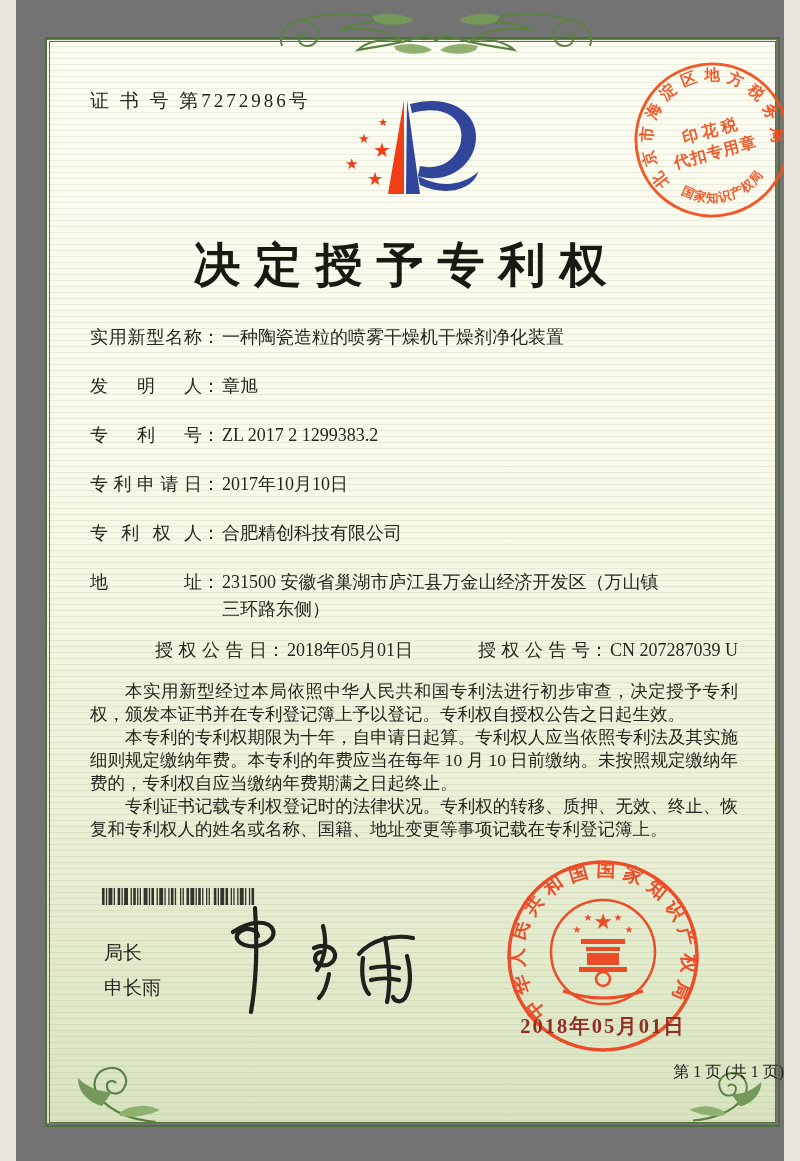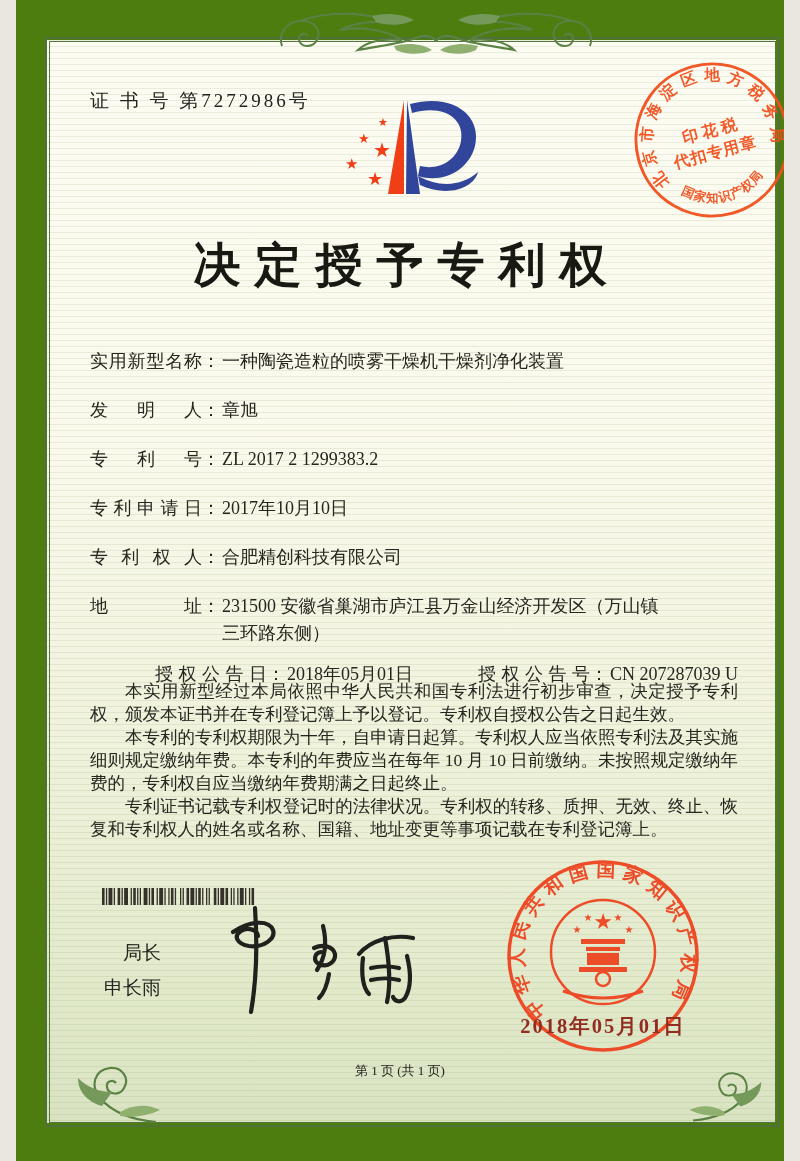--- a/index.html
+++ b/index.html
@@ -1,46 +1,46 @@
 <!DOCTYPE html>
 <html><head>
 <meta charset="utf-8">
 <style>
   html,body{margin:0;padding:0;background:#e9e7e0;}
-  .page{position:relative;width:768px;height:1161px;margin:0 auto;background:#4d7c0f;overflow:hidden;
+  .page{position:relative;width:768px;height:1161px;margin:0 auto;background:#737373;overflow:hidden;
         font-family:"Liberation Serif","DejaVu Serif",serif;color:#26261f;}
   .inner-bg{position:absolute;left:31px;top:40px;width:729px;height:1083px;
     background:
       repeating-linear-gradient(180deg, rgba(124,154,88,0.15) 0px, rgba(124,154,88,0.15) 1px, rgba(124,154,88,0) 1px, rgba(124,154,88,0) 6px),
       linear-gradient(180deg,#fdfcf3 0%,#faf9ec 38%,#eef1da 68%,#e0e8c9 90%,#d9e3c2 100%);}
   .frame{position:absolute;left:29px;top:37px;width:731px;height:1086px;border:2px solid #4f7038;}
   .frame::after{content:"";position:absolute;inset:2px;border:1px solid #54753c;}
   .cert-no{position:absolute;left:74px;top:88px;font-size:19px;letter-spacing:3px;color:#23231f;}
   .title{position:absolute;left:0;top:203px;width:100%;text-align:center;font-size:47px;font-weight:bold;
          letter-spacing:14px;text-indent:14px;color:#191914;}
   .logo{position:absolute;left:312px;top:88px;}
   .tax-stamp{position:absolute;left:612px;top:56px;}
-  .fields{position:absolute;left:74px;top:348px;width:652px;}
+  .fields{position:absolute;left:74px;top:324px;width:652px;}
   .f-row{display:flex;font-size:18px;line-height:27px;margin-bottom:22px;}
   .f-lab{flex:0 0 112px;text-align:justify;text-align-last:justify;}
   .f-colon{flex:0 0 20px;}
   .f-val{flex:1 1 auto;}
   .f-val.addr{max-width:452px;}
   .f-row.addr-row{margin-bottom:14px;}
   .grant-left{display:flex;flex:0 0 388px;justify-content:center;}
   .grant-left .f-val{flex:0 0 auto;}
   .grant-right{display:flex;flex:1 1 auto;}
   .paras{position:absolute;left:74px;top:680px;width:648px;font-size:17.5px;line-height:23px;text-align:justify;}
   .paras p{margin:0;text-indent:2em;}
   .barcode{position:absolute;left:86px;top:888px;}
-  .signer{position:absolute;left:88px;top:940px;font-size:19px;color:#23231f;text-align:right;}
+  .signer{position:absolute;left:88px;top:940px;font-size:19px;color:#23231f;}
   .signer .signer-name{margin-top:9px;}
   .signature{position:absolute;left:195px;top:898px;}
   .office-seal{position:absolute;left:481px;top:853px;}
-  .footer{position:absolute;left:0;top:1062px;width:100%;text-align:center;font-size:13px;color:#23231f;}
+  .footer{position:absolute;left:0;top:1062px;width:100%;text-align:right;font-size:16px;color:#23231f;}
   .flour-top{position:absolute;left:258px;top:8px;}
   .flour-bl{position:absolute;left:52px;top:1062px;}
   .flour-br{position:absolute;left:664px;top:1068px;}
 </style>
 </head>
 <body>
 
 <div class="page">
 
   <div class="inner-bg"></div>

